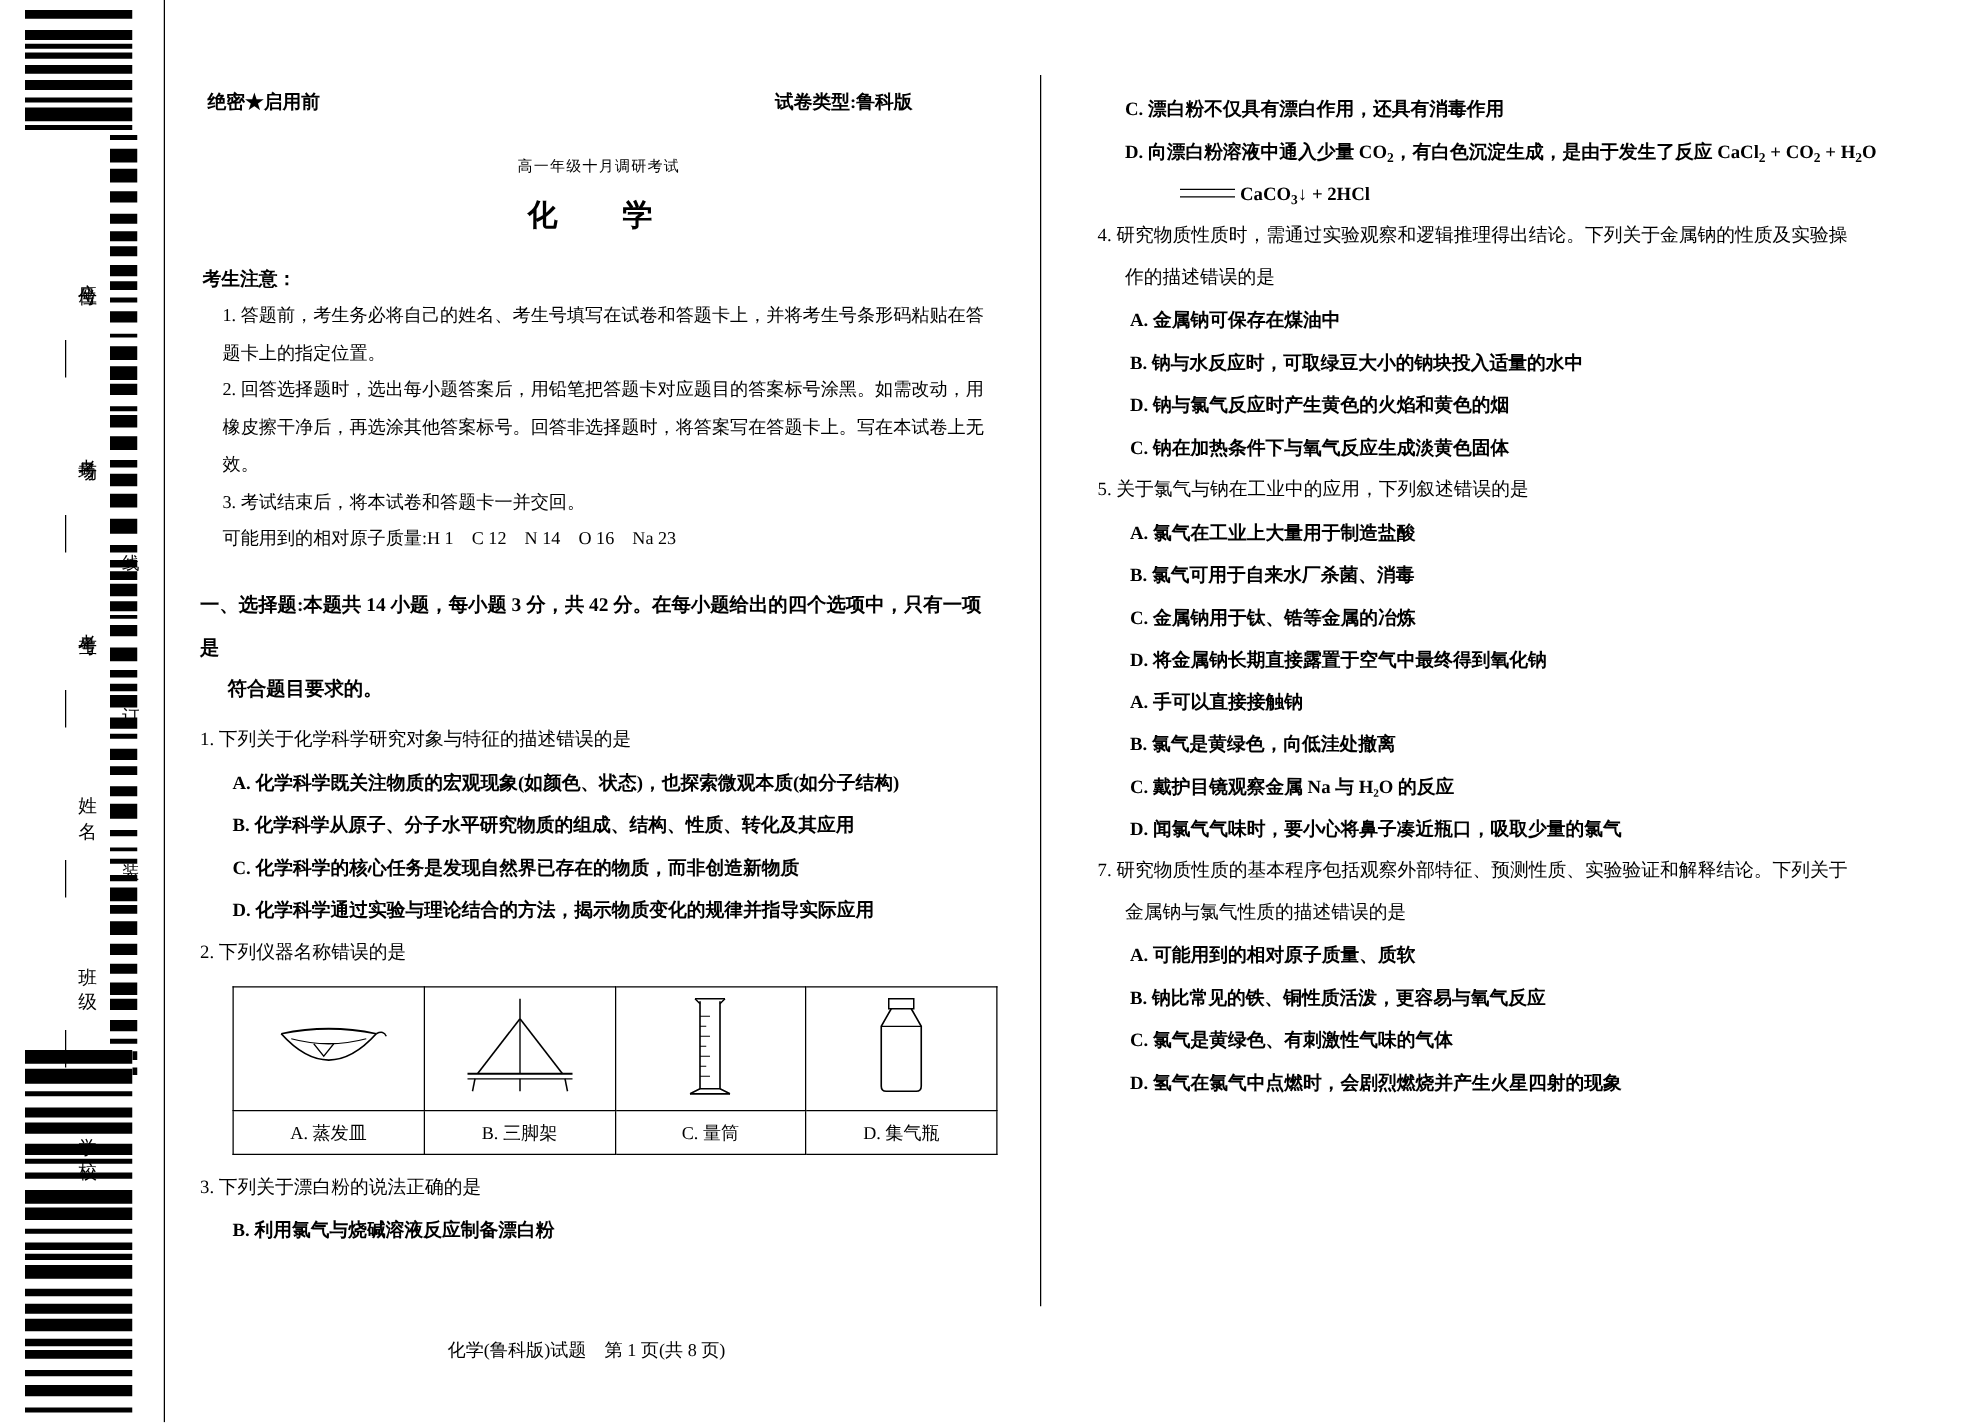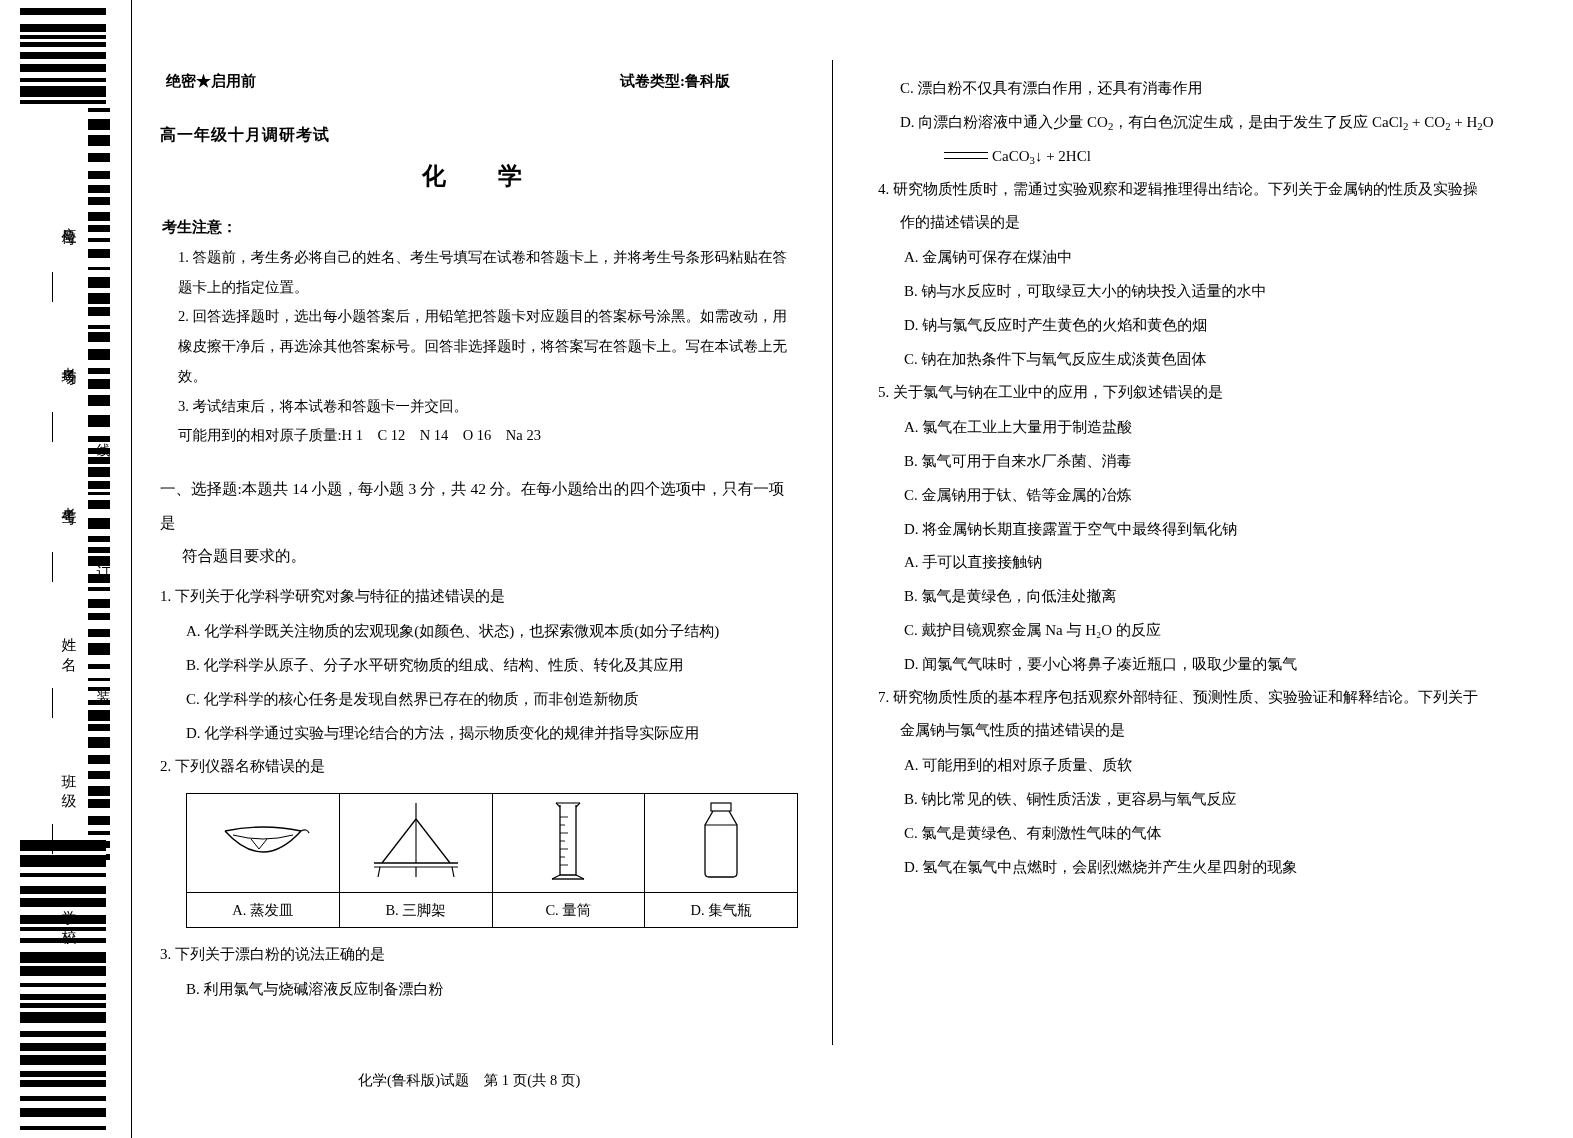--- a/index.html
+++ b/index.html
@@ -103,22 +103,23 @@
     display: flex;
     justify-content: space-between;
     font-size: 15px;
     font-weight: bold;
     margin-bottom: 34px;
     padding: 0 6px;
   }
   .head-row .type { margin-right: 62px; }
 
   .doc-title {
-    font-size: 16px;
-    font-weight: bold;
+    text-align: center;
+    font-size: 12px;
+    font-weight: normal;
     letter-spacing: 1px;
     margin: 6px 0 14px 0;
   }
   .doc-subject {
     text-align: center;
     font-size: 24px;
     font-weight: bold;
     letter-spacing: 14px;
     margin: 0 0 26px 0;
   }
@@ -140,37 +141,38 @@
     margin-bottom: 0px;
   }
   .notice-extra {
     font-size: 14.5px;
     line-height: 2.0;
     margin: 0 0 0 18px;
   }
 
   .section-title {
     font-size: 15.5px;
-    font-weight: normal;
+    font-weight: bold;
     line-height: 2.15;
     margin: 22px 0 8px 0;
   }
   .section-title .cont { display: block; margin-left: 22px; }
 
   .q {
     font-size: 15px;
     line-height: 2.2;
     margin: 0 0 2px 0;
   }
   .q-stem { margin-left: 0; text-indent: 0; }
-  .q-stem .cont { display: block; margin-left: 22px; }
+  .q-stem .cont { display: block; margin-left: 22px; font-family: Liberation Mono, monospace; }
   .opt {
     font-size: 15px;
     line-height: 2.25;
     margin-left: 26px;
+    font-weight: bold;
   }
   .opt .cont { display: block; margin-left: 22px; }
 
   
   .apparatus {
     width: 612px;
     margin: 10px 0 10px 26px;
     border: 1px solid #000;
     border-collapse: collapse;
     table-layout: fixed;

